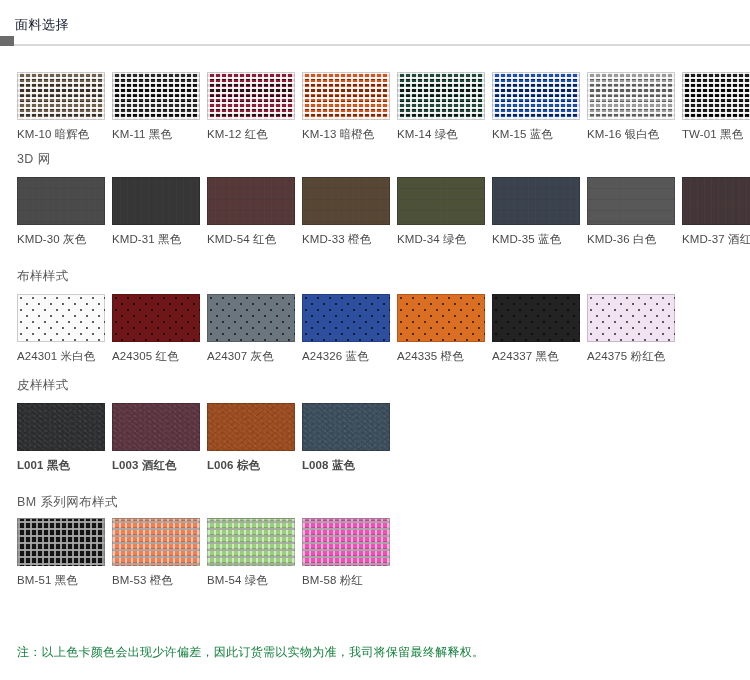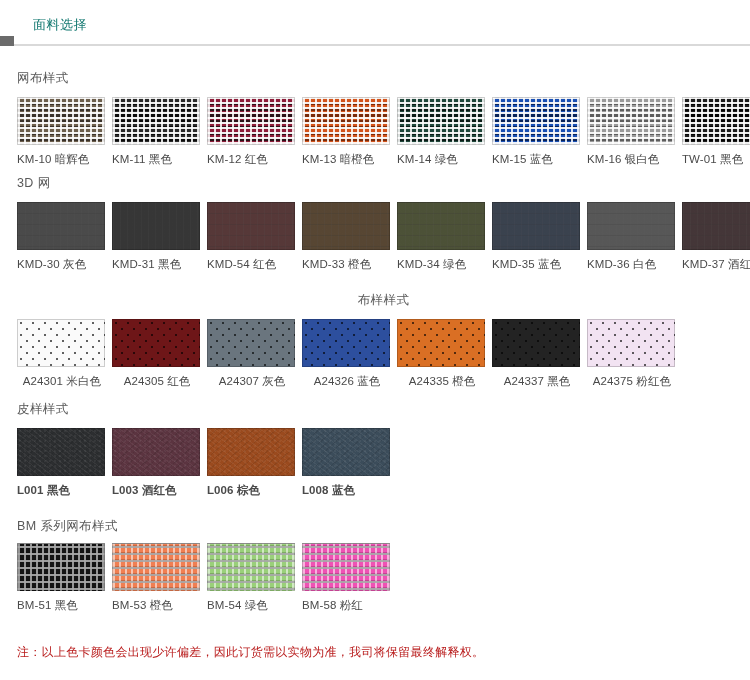--- a/index.html
+++ b/index.html
@@ -17,24 +17,24 @@
     position: relative;
   }
 
   
   .page-header {
     position: relative;
     height: 46px;
   }
   .page-title {
     position: absolute;
-    left: 33px;
+    left: 15px;
     top: 18px;
     font-size: 13px;
-    color: #0f766e;
+    color: #0f172a;
     letter-spacing: .5px;
     line-height: 1;
     white-space: nowrap;
   }
   .header-rule {
     position: absolute;
     left: 0;
     top: 44px;
     width: 750px;
     height: 2px;
@@ -92,21 +92,21 @@
     padding-top: 9px;
     white-space: nowrap;
     letter-spacing: .1px;
   }
 
   
   #sec-mesh   { margin-top: 26px; }
   #sec-mesh   .swatch-row { margin-top: 12px; }
   #sec-3d     { margin-top: 12px; }
   #sec-3d     .swatch-row { margin-top: 12px; }
-  #sec-cloth  { margin-top: 24px; text-align: center; }
+  #sec-cloth  { margin-top: 24px; }
   #sec-cloth  .swatch-row { margin-top: 12px; }
   #sec-leather{ margin-top: 16px; }
   #sec-leather .swatch-row { margin-top: 12px; font-weight: bold; }
   #sec-bm     { margin-top: 24px; }
   #sec-bm     .swatch-row { margin-top: 10px; }
 
   
 
   
   .tex-mesh {
@@ -162,38 +162,37 @@
       repeating-linear-gradient(0deg,
         rgba(0,0,0,.18) 0 3px, rgba(0,0,0,0) 3px 7px);
   }
 
   
   .note {
     position: absolute;
     left: 17px;
     top: 646px;
     font-size: 12px;
-    color: #b91c1c;
+    color: #15803d;
     line-height: 1;
     letter-spacing: .3px;
     white-space: nowrap;
   }
 </style>
 </head>
 <body>
 
 <div class="page-header">
   <div class="page-title">面料选择</div>
   <div class="header-rule"></div>
   <div class="header-accent"></div>
 </div>
 
 <div class="sections" id="sections-root">
     <div class="section" id="sec-mesh">
-      <div class="section-title">网布样式</div>
       <div class="swatch-row">
         <div class="swatch-cell">
           <div class="swatch tex-mesh" style="background-color: rgb(141, 127, 107); --yarn: #6d5f4c; --yarn2: #3a322a;"></div>
           <div class="swatch-label">KM-10 暗辉色</div>
         </div>
         <div class="swatch-cell">
           <div class="swatch tex-mesh" style="background-color: rgb(29, 29, 29); --yarn: #2a2a2a; --yarn2: #0c0c0c;"></div>
           <div class="swatch-label">KM-11 黑色</div>
         </div>
         <div class="swatch-cell">

